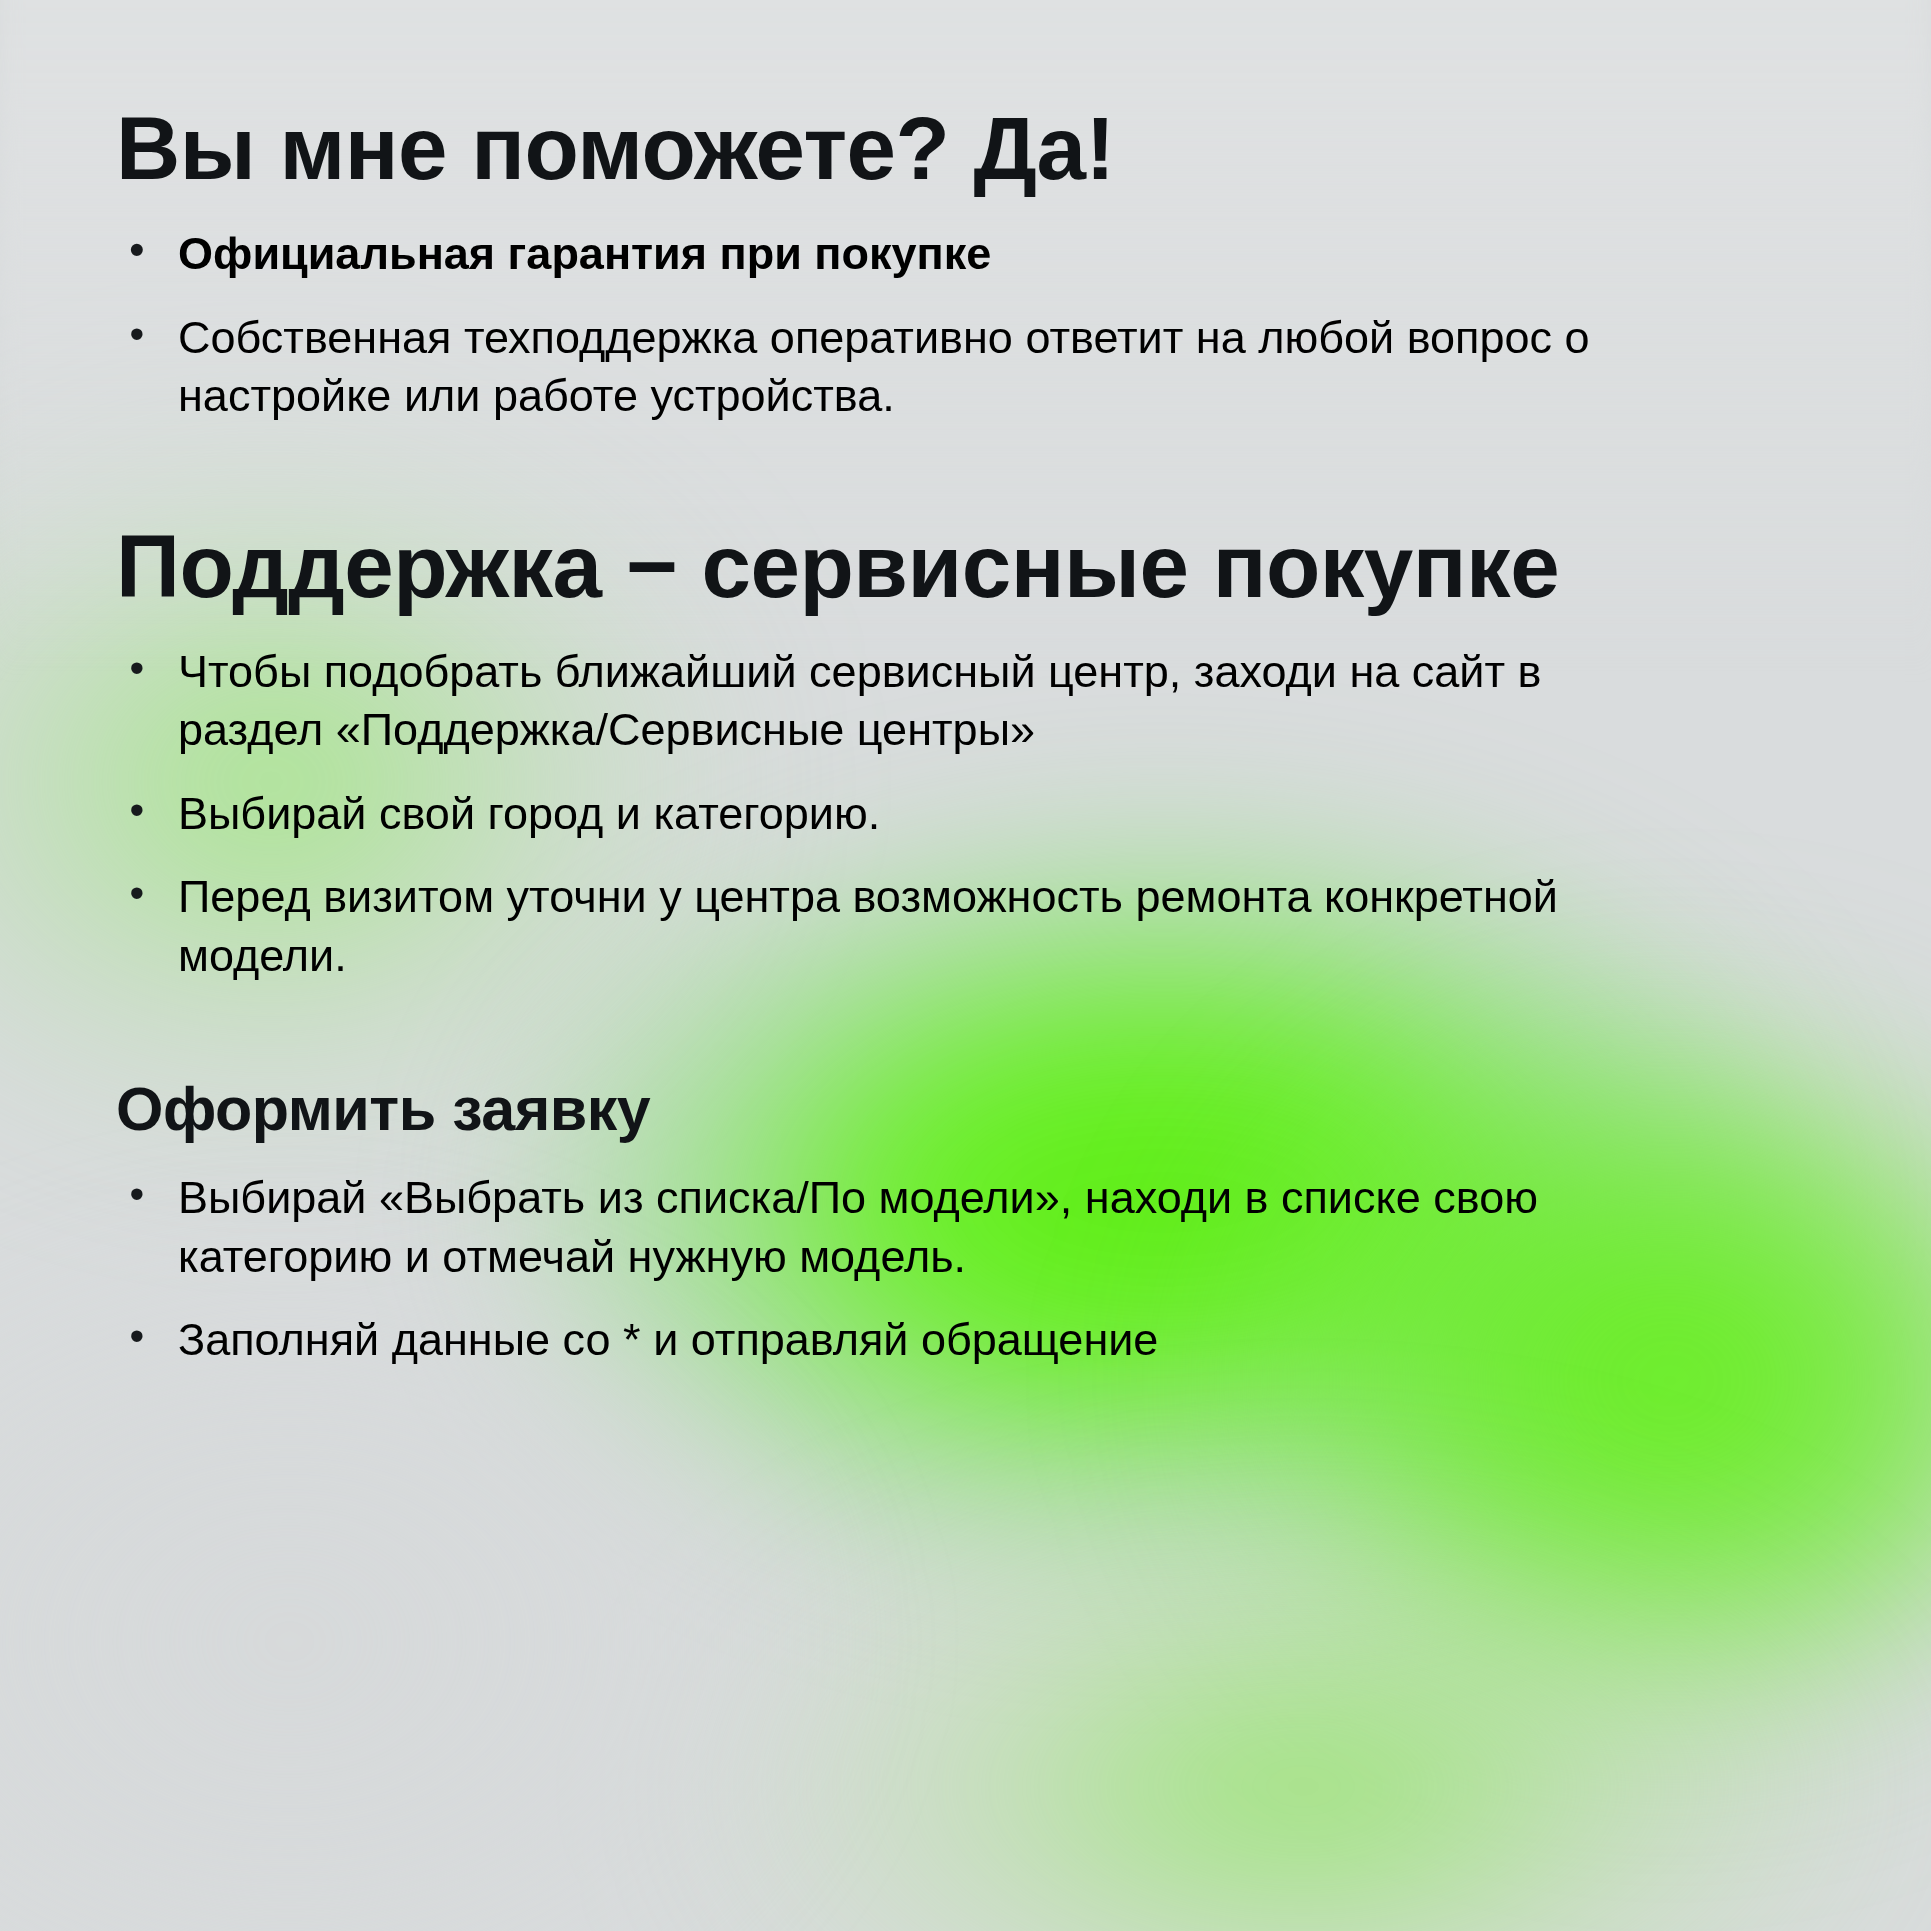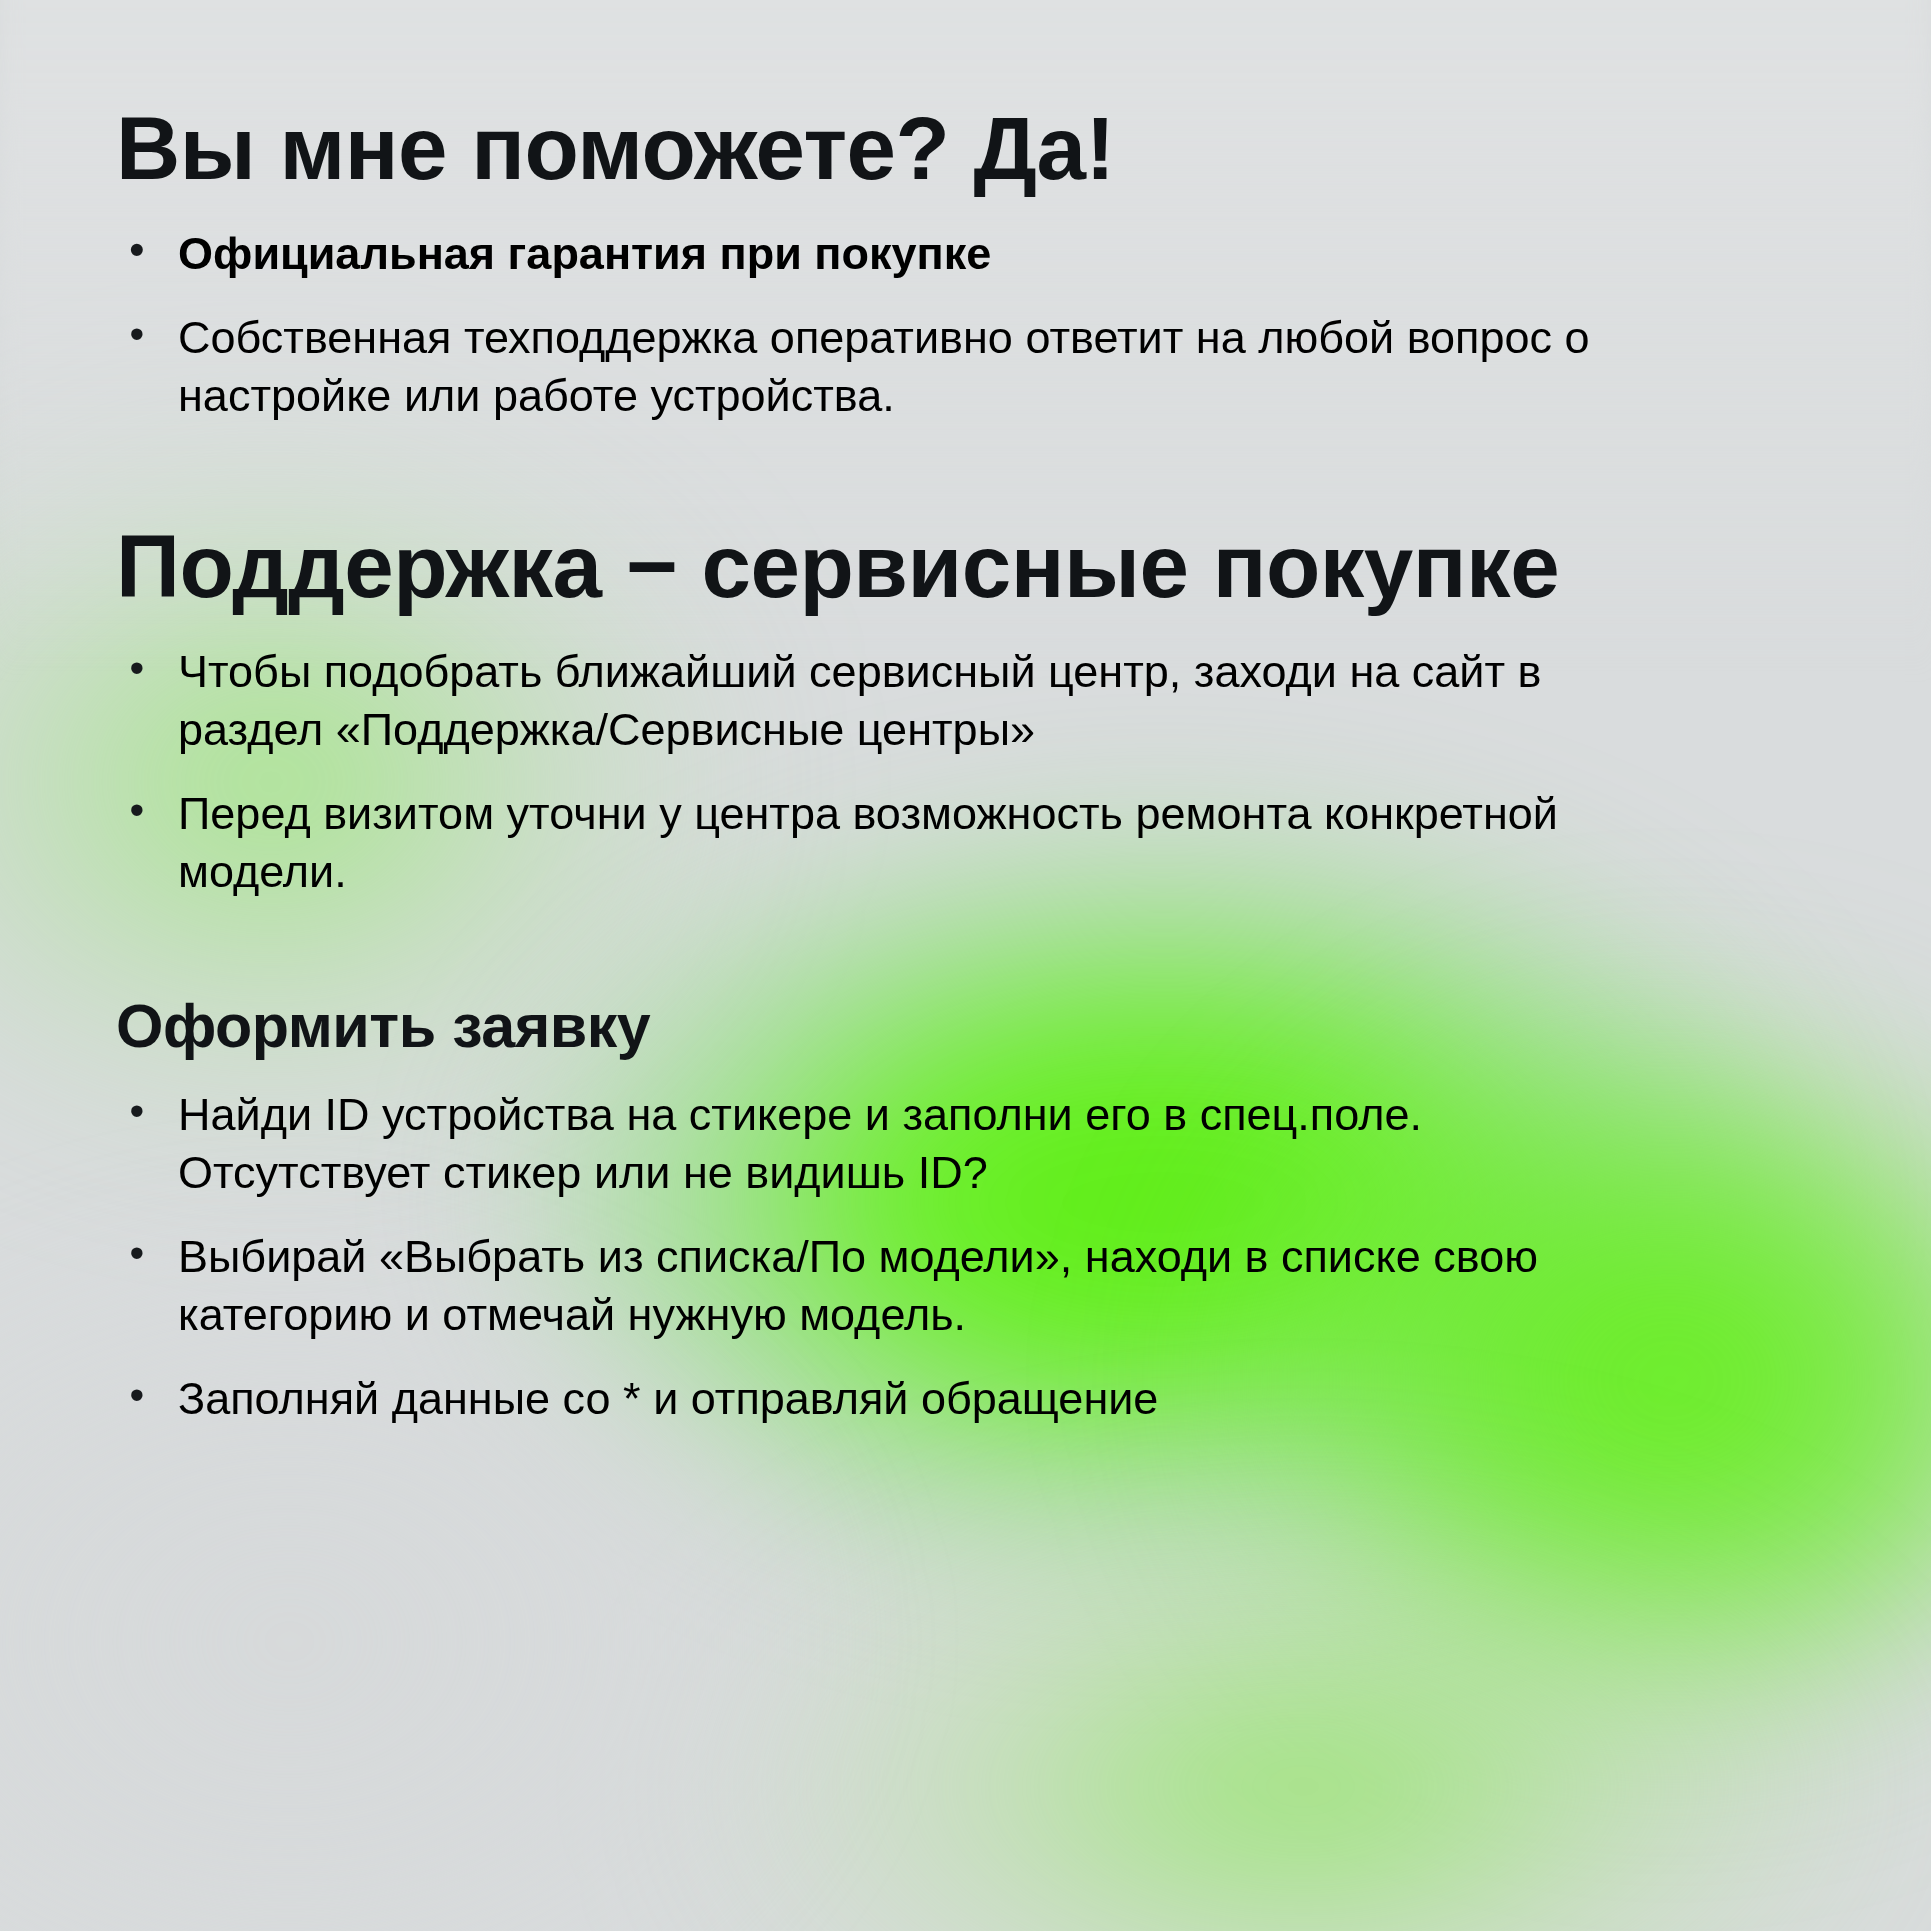--- a/index.html
+++ b/index.html
@@ -147,27 +147,27 @@
     <ul class="bullets list-1">
       <li class="bold">Официальная гарантия при покупке</li>
       <li>Собственная техподдержка оперативно ответит на любой вопрос о настройке или работе устройства.</li>
     </ul>
   </section>
 
   <section>
     <h1 class="section-title title-2">Поддержка − сервисные покупке</h1>
     <ul class="bullets list-2">
       <li>Чтобы подобрать ближайший сервисный центр, заходи на сайт в раздел «Поддержка/Сервисные центры»</li>
+      <li>Выбирай свой город и категорию.</li>
       <li>Перед визитом уточни у центра возможность ремонта конкретной модели.</li>
     </ul>
   </section>
 
   <section>
     <h1 class="section-title title-3">Оформить заявку</h1>
     <ul class="bullets list-3">
-      <li>Найди ID устройства на стикере и заполни его в спец.поле. Отсутствует стикер или не видишь ID?</li>
       <li>Выбирай «Выбрать из списка/По модели», находи в списке свою категорию и отмечай нужную модель.</li>
       <li>Заполняй данные со * и отправляй обращение</li>
     </ul>
   </section>
 
 </div>
 
 
 </body></html>

